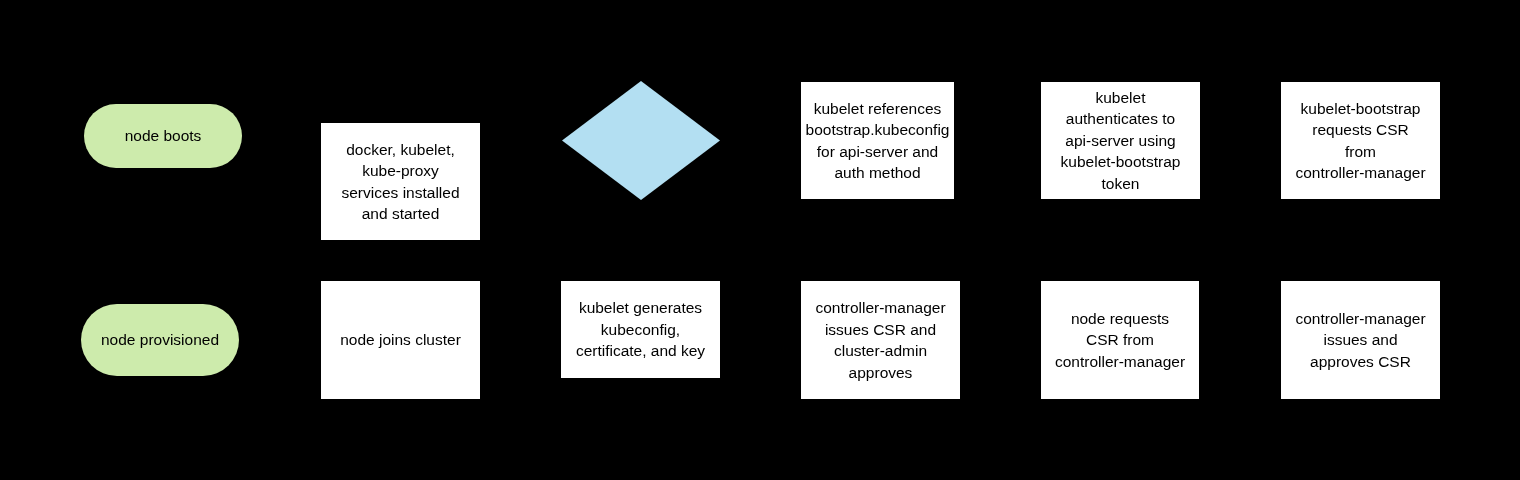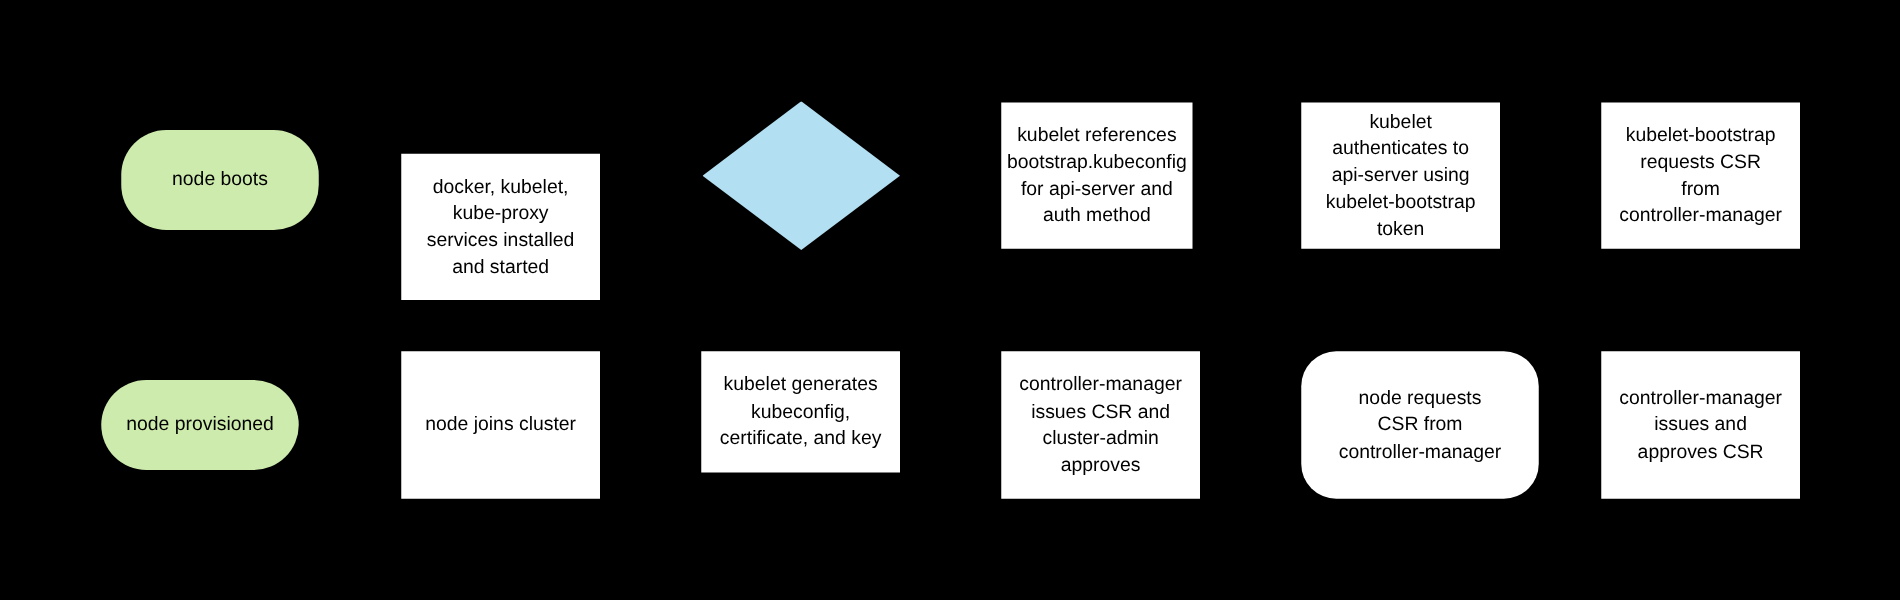--- a/index.html
+++ b/index.html
@@ -71,21 +71,21 @@
     white-space: pre;
     width: auto;
     max-width: none;
   }
 </style>
 </head>
 <body>
 
 <div id="canvas">
 
-  <div class="node term" style="left:97px; top:104px; width:158px; height:80px;">
+  <div class="node term" style="left:84px; top:104px; width:158px; height:64px;">
     <span class="label">node boots</span>
   </div>
 
   <div class="node proc" style="left:321px; top:82px; width:159px; height:117px;margin-top:41px;">
     <span class="label">docker, kubelet,
 kube-proxy
 services installed
 and started</span>
   </div>
 
@@ -129,21 +129,21 @@
 certificate, and key</span>
   </div>
 
   <div class="node proc" style="left:801px; top:281px; width:159px; height:118px;">
     <span class="label">controller-manager
 issues CSR and
 cluster-admin
 approves</span>
   </div>
 
-  <div class="node proc" style="left:1041px; top:281px; width:190px; height:118px;border-radius:28px;">
+  <div class="node proc" style="left:1041px; top:281px; width:158px; height:118px;">
     <span class="label">node requests
 CSR from
 controller-manager</span>
   </div>
 
   <div class="node proc" style="left:1281px; top:281px; width:159px; height:118px;">
     <span class="label">controller-manager
 issues and
 approves CSR</span>
   </div>

